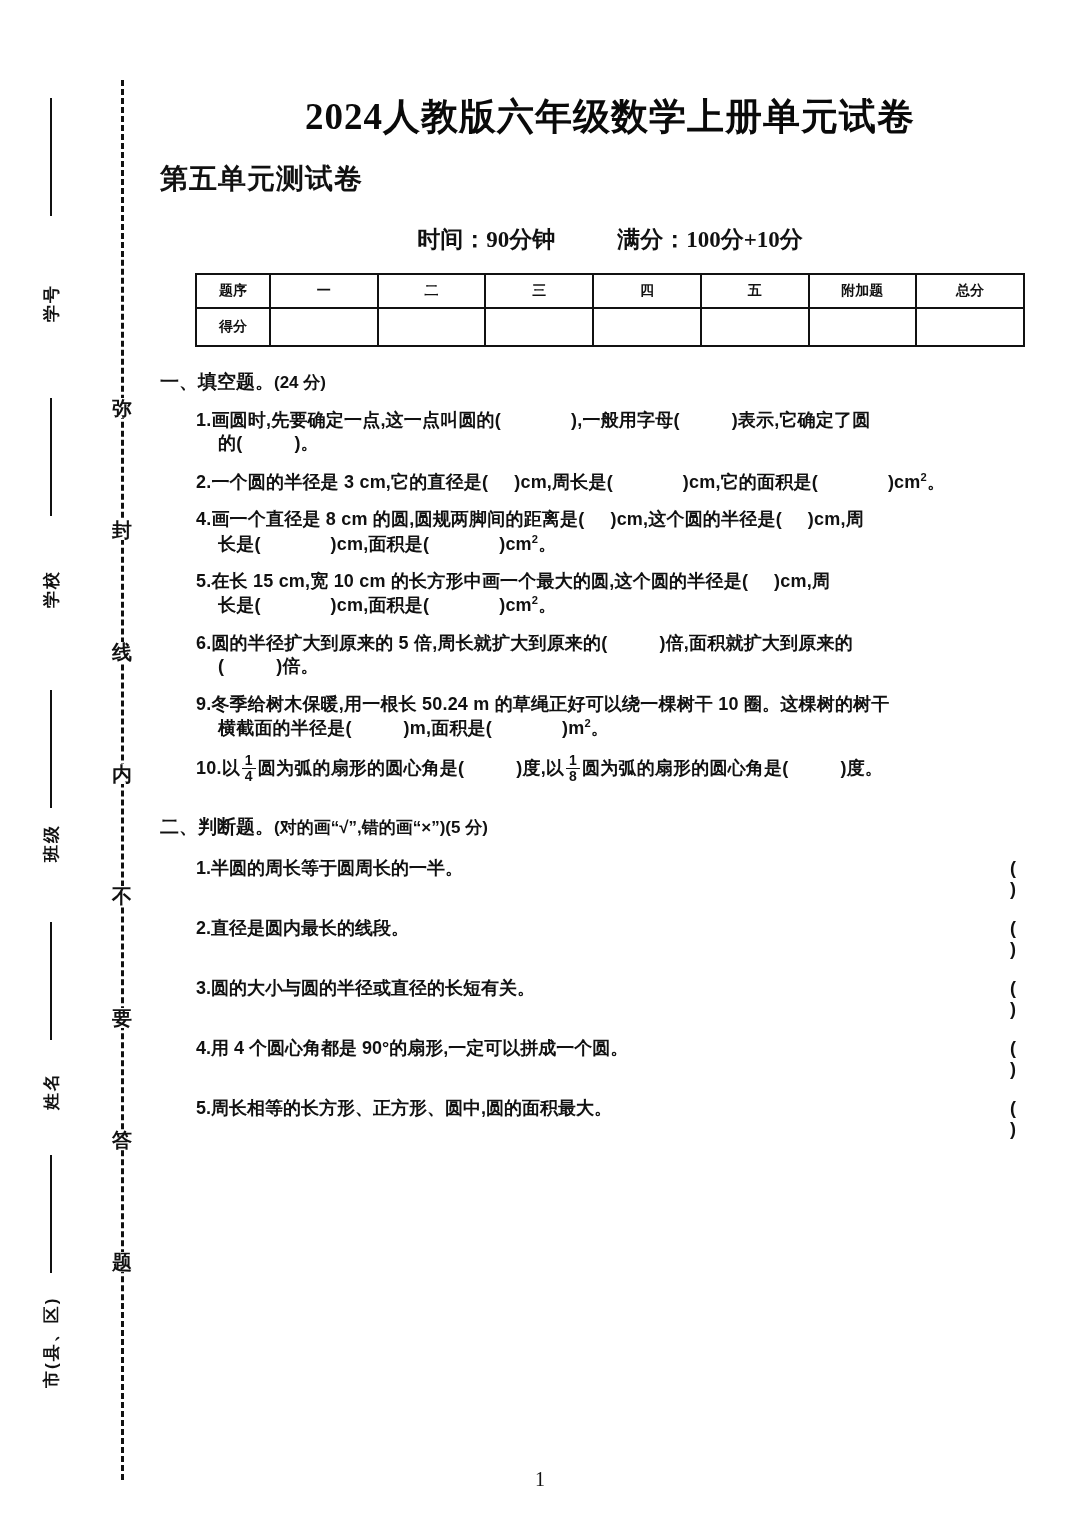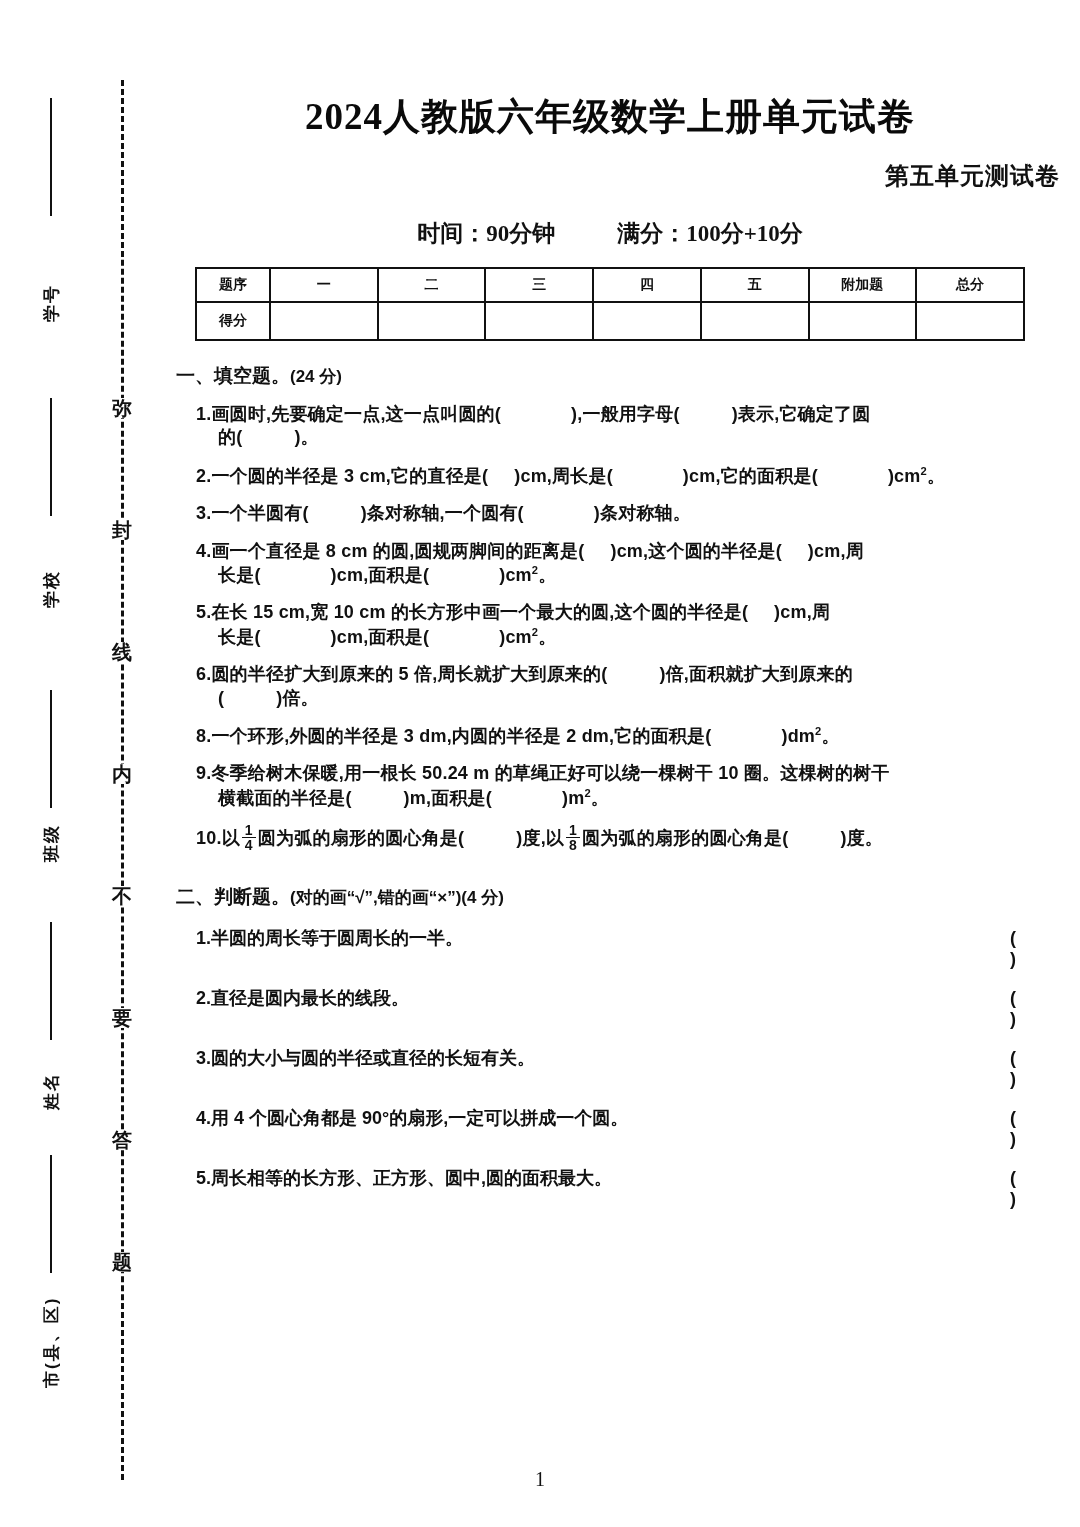--- a/index.html
+++ b/index.html
@@ -80,24 +80,24 @@
   .title-main {
     text-align: center;
     font-family: "Liberation Serif", "DejaVu Serif", serif;
     font-weight: 700;
     font-size: 37px;
     letter-spacing: 1px;
     margin-top: 92px;
     color: #0a0a0a;
   }
   .title-sub {
-    text-align: right;
-    font-family: "Liberation Serif", "DejaVu Serif", serif;
-    font-weight: 700;
-    font-size: 24px;
+    text-align: left;
+    font-family: "Liberation Serif", "DejaVu Serif", serif;
+    font-weight: 700;
+    font-size: 28px;
     margin-top: 18px;
     letter-spacing: 1px;
   }
   .meta-row {
     display: flex;
     justify-content: center;
     gap: 62px;
     margin-top: 26px;
     font-family: "Liberation Serif", "DejaVu Serif", serif;
     font-weight: 700;
@@ -121,21 +121,21 @@
     padding: 3px 0;
   }
   table.score td.rowhdr { width: 72px; }
   table.score tr.vals td { height: 30px; margin-left: 36px; }
 
   
   .sec-head {
     font-family: "Liberation Sans", "DejaVu Sans", sans-serif;
     font-weight: 700;
     font-size: 19px;
-    margin: 22px 0 6px 16px;
+    margin: 22px 0 6px 0;
   }
   .sec-head .pts {
     font-weight: 700;
     font-size: 17px;
   }
   .q {
     font-family: "Liberation Sans", "DejaVu Sans", sans-serif;
     font-weight: 700;
     font-size: 18px;
     line-height: 1.30;
@@ -262,61 +262,55 @@
 
   <div class="q">
     <span>1.</span><span>画圆时,先要确定一点,这一点叫圆的(</span><span class="blank-l"></span><span>),一般用字母(</span><span class="blank-m"></span><span>)表示,它确定了圆</span>
     <span class="cont"><span>的(</span><span class="blank-m"></span><span>)。</span></span>
   </div>
 
   <div class="q">
     <span>2.</span><span>一个圆的半径是 3 cm,它的直径是(</span><span class="blank-s"></span><span>)cm,周长是(</span><span class="blank-l"></span><span>)cm,它的面积是(</span><span class="blank-l"></span><span>)cm</span><sup class="sq">2</sup>。
   </div>
 
-  <div class="q">
-    <span>3.</span><span>一个半圆有(</span><span class="blank-m"></span><span>)条对称轴,一个圆有(</span><span class="blank-l"></span><span>)条对称轴。</span>
-  </div>
 
   <div class="q">
     <span>4.</span><span>画一个直径是 8 cm 的圆,圆规两脚间的距离是(</span><span class="blank-s"></span><span>)cm,这个圆的半径是(</span><span class="blank-s"></span><span>)cm,周</span>
     <span class="cont"><span>长是(</span><span class="blank-l"></span><span>)cm,面积是(</span><span class="blank-l"></span><span>)cm</span><sup class="sq">2</sup>。</span>
   </div>
 
   <div class="q">
     <span>5.</span><span>在长 15 cm,宽 10 cm 的长方形中画一个最大的圆,这个圆的半径是(</span><span class="blank-s"></span><span>)cm,周</span>
     <span class="cont"><span>长是(</span><span class="blank-l"></span><span>)cm,面积是(</span><span class="blank-l"></span><span>)cm</span><sup class="sq">2</sup>。</span>
   </div>
 
   <div class="q">
     <span>6.</span><span>圆的半径扩大到原来的 5 倍,周长就扩大到原来的(</span><span class="blank-m"></span><span>)倍,面积就扩大到原来的</span>
     <span class="cont"><span>(</span><span class="blank-m"></span><span>)倍。</span></span>
   </div>
 
 
-  <div class="q">
-    <span>8.</span><span>一个环形,外圆的半径是 3 dm,内圆的半径是 2 dm,它的面积是(</span><span class="blank-l"></span><span>)dm</span><sup class="sq">2</sup>。
-  </div>
 
   <div class="q">
     <span>9.</span><span>冬季给树木保暖,用一根长 50.24 m 的草绳正好可以绕一棵树干 10 圈。这棵树的树干</span>
     <span class="cont"><span>横截面的半径是(</span><span class="blank-m"></span><span>)m,面积是(</span><span class="blank-l"></span><span>)m</span><sup class="sq">2</sup>。</span>
   </div>
 
   <div class="q">
     <span>10.</span><span>以</span><span class="frac">
         <span class="num">1</span>
         <span class="den">4</span>
       </span><span>圆为弧的扇形的圆心角是(</span><span class="blank-m"></span><span>)度,以</span><span class="frac">
         <span class="num">1</span>
         <span class="den">8</span>
       </span><span>圆为弧的扇形的圆心角是(</span><span class="blank-m"></span><span>)度。</span>
   </div>
 
   <div class="sec-head" style="margin-top:30px;">
-    <span>二、</span><span>判断题。</span><span class="pts">(对的画“√”,错的画“×”)(4 分)</span>
+    <span>二、</span><span>判断题。</span><span class="pts">(对的画“√”,错的画“×”)(5 分)</span>
   </div>
 
   <div class="tf-row">
     <span class="txt">1.</span>
       <span class="txt">半圆的周长等于圆周长的一半。</span>
     <span class="sp"></span>
     <span class="ans">( )</span>
   </div>
   <div class="tf-row">
     <span class="txt">2.</span>

